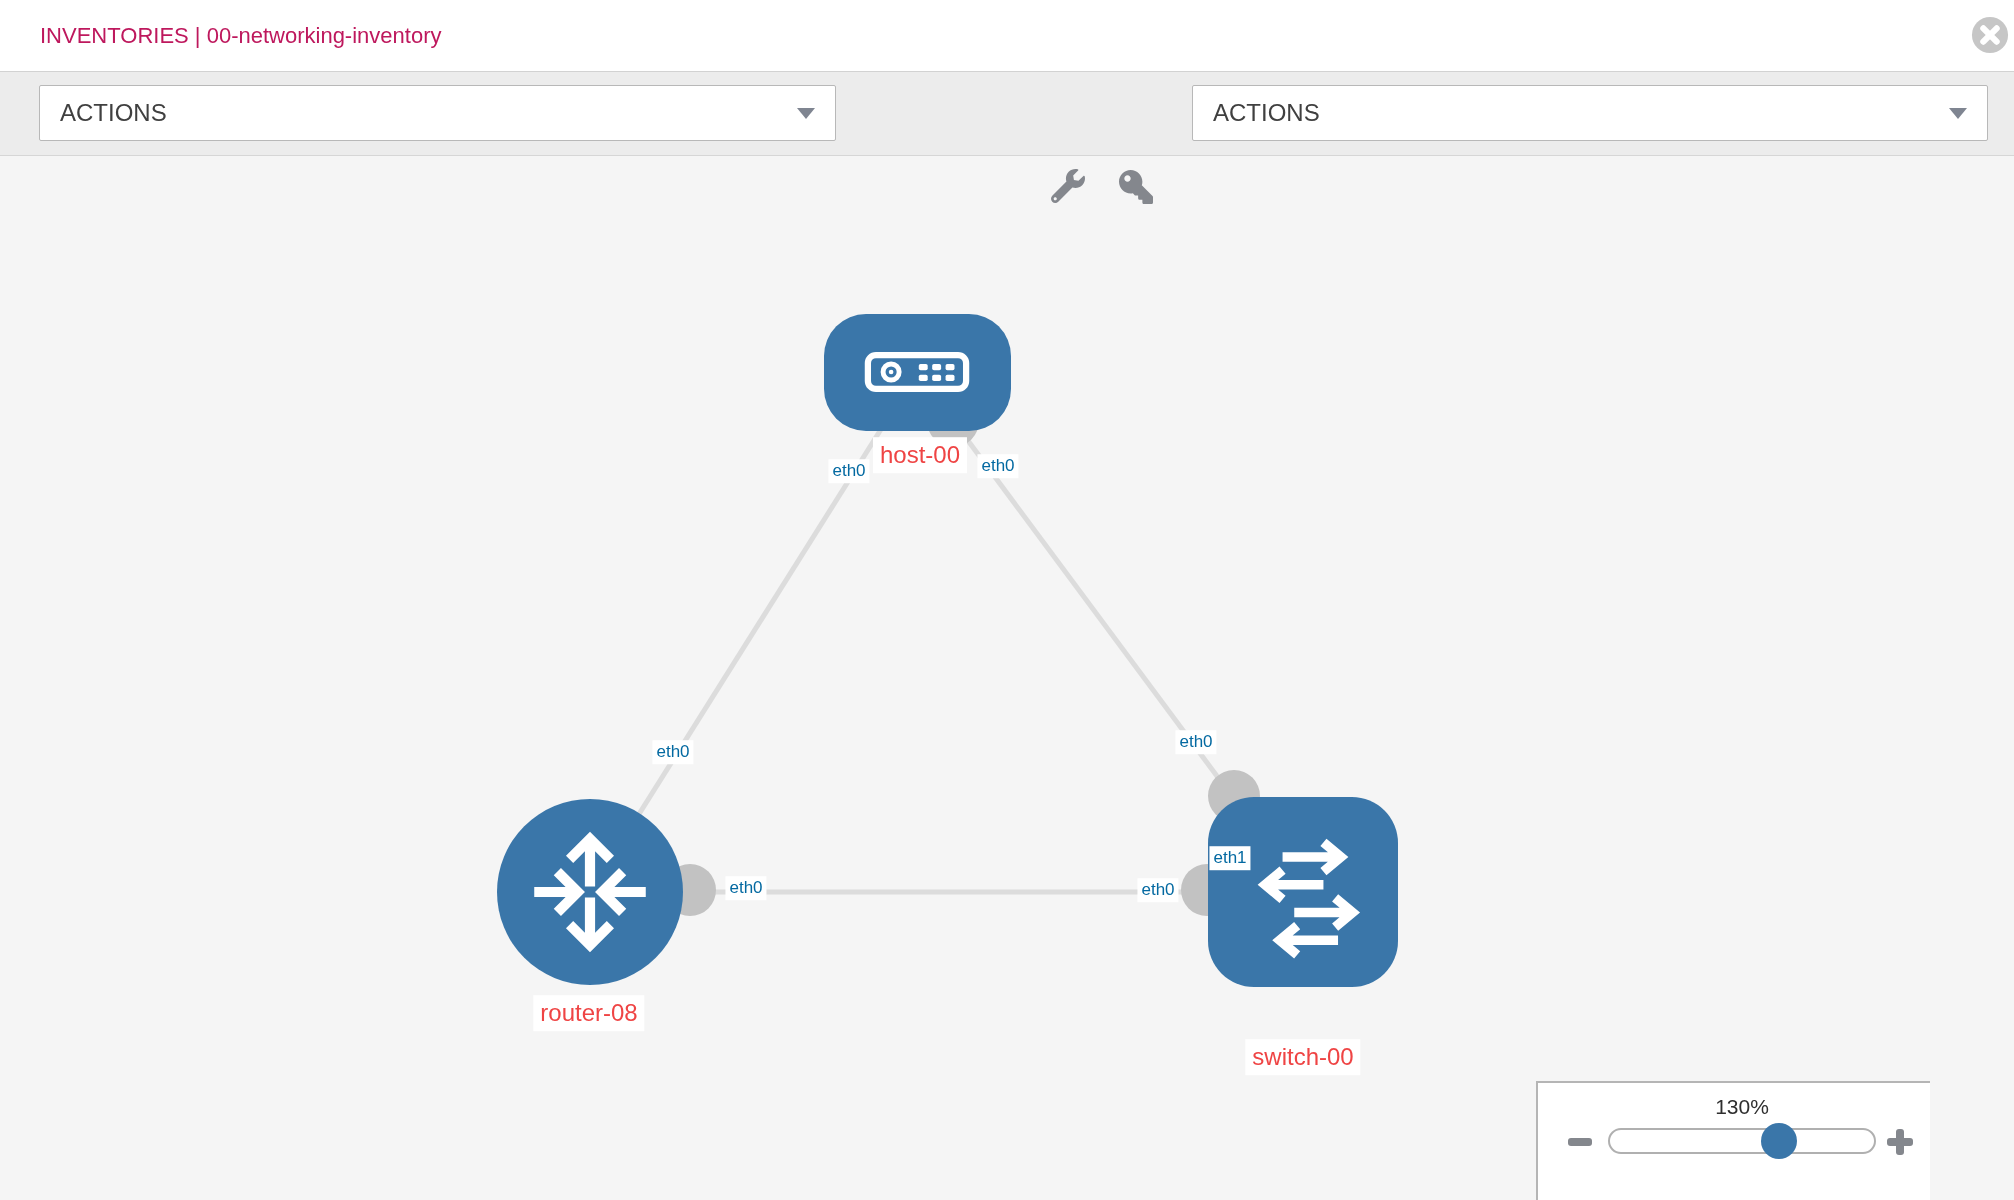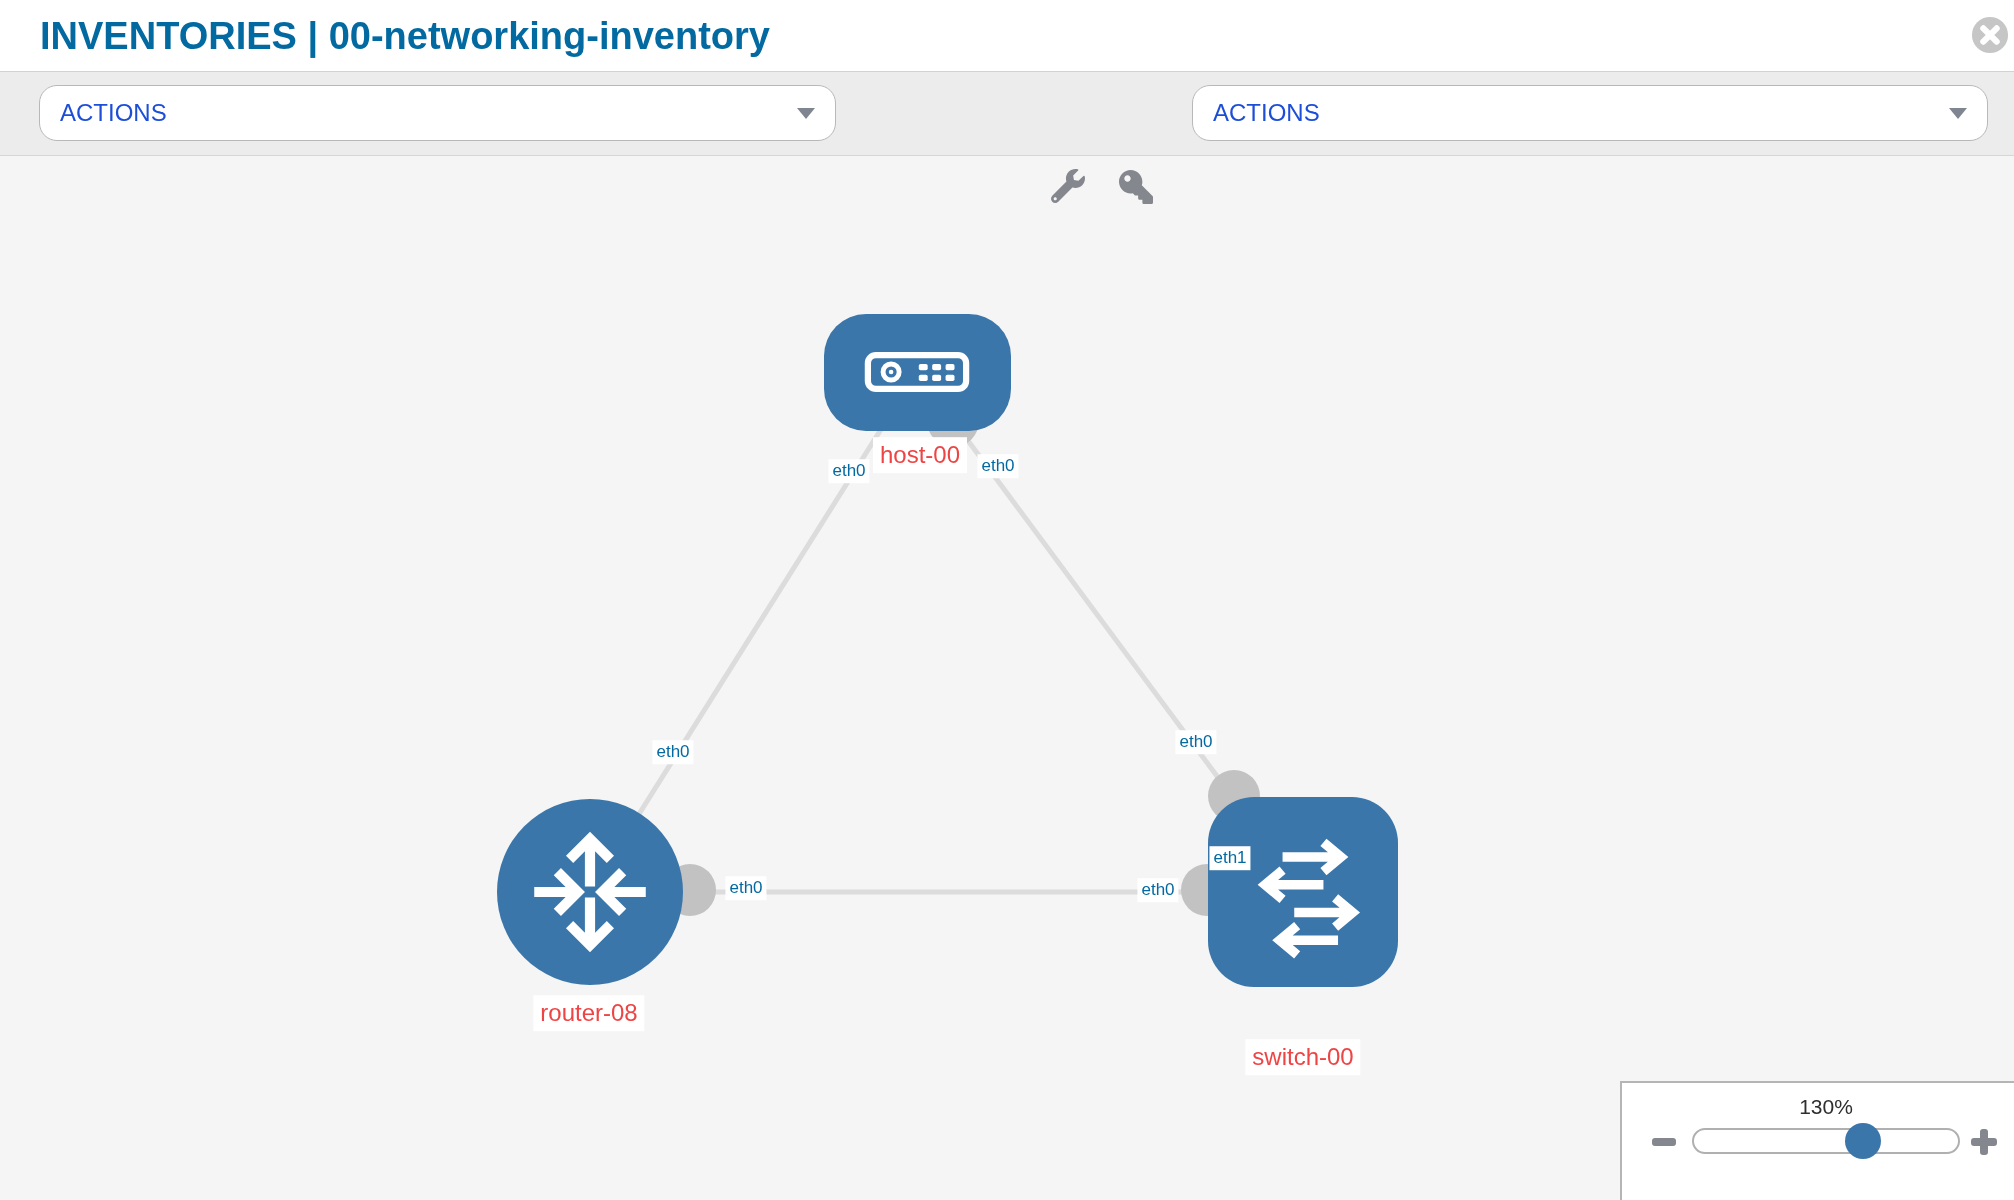--- a/index.html
+++ b/index.html
@@ -9,37 +9,37 @@
     font-family:"Liberation Sans","DejaVu Sans",sans-serif;
   }
 
   
   .header {
     position:absolute; top:0; left:0; width:2014px; height:71px;
     background:#ffffff; border-bottom:1px solid #d2d2d2; z-index:10;
   }
   .page-title {
     position:absolute; left:40px; top:50%; transform:translateY(-50%);
-    font-size:38px; font-weight:bold; color:#0369a1; white-space:nowrap;
+    font-size:22px; font-weight:normal; color:#be185d; white-space:nowrap;
   }
   .close-btn {
     position:absolute; right:5px; top:16px; width:38px; height:38px;
     border:none; padding:0; background:transparent; cursor:pointer;
   }
 
   
   .toolbar {
     position:absolute; top:72px; left:0; width:2014px; height:83px;
     background:#ececec; border-bottom:1px solid #d6d6d6; z-index:10;
   }
   .select-box {
     position:absolute; top:13px; height:56px; box-sizing:border-box;
-    background:#ffffff; border:1px solid #b8b8b8; border-radius:18px;
+    background:#ffffff; border:1px solid #b8b8b8; border-radius:2px;
     display:flex; align-items:center; padding:0 20px;
-    font-size:24px; color:#1d4ed8; cursor:pointer;
+    font-size:24px; color:#404040; cursor:pointer;
   }
   .actions-box { left:39px;  width:797px; }
   .search-box  { left:1192px; width:796px; }
   .caret {
     margin-left:auto; width:0; height:0;
     border-left:9px solid transparent; border-right:9px solid transparent;
     border-top:11px solid #7f8591;
   }
   .tool-btn {
     position:absolute; border:none; background:transparent; padding:0;
@@ -68,21 +68,21 @@
     white-space:nowrap; line-height:1.15;
   }
   .iface-label {
     position:absolute; transform:translate(-50%,-50%); z-index:3;
     background:#ffffff; color:#0369a1; font-size:17px; padding:2px 4px;
     white-space:nowrap; line-height:1.15;
   }
 
   
   .zoom-panel {
-    position:absolute; left:1620px; top:1081px; width:394px; height:119px;
+    position:absolute; left:1536px; top:1081px; width:394px; height:119px;
     box-sizing:border-box; background:#ffffff;
     border-top:2px solid #b5b5b5; border-left:2px solid #b5b5b5; z-index:10;padding-left:28px;
   }
   .zoom-level {
     position:absolute; left:70px; top:12px; width:268px; text-align:center;
     font-size:21px; color:#2f2f2f;
   }
   .zoom-btn {
     position:absolute; border:none; background:transparent; padding:0; cursor:pointer;
     width:30px; height:30px; top:44px;

